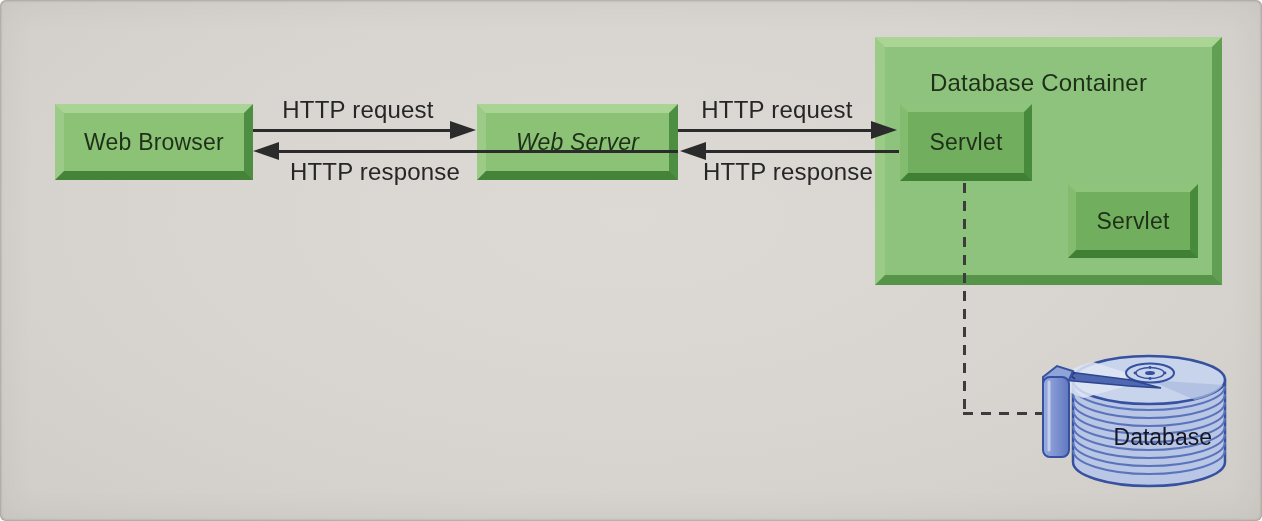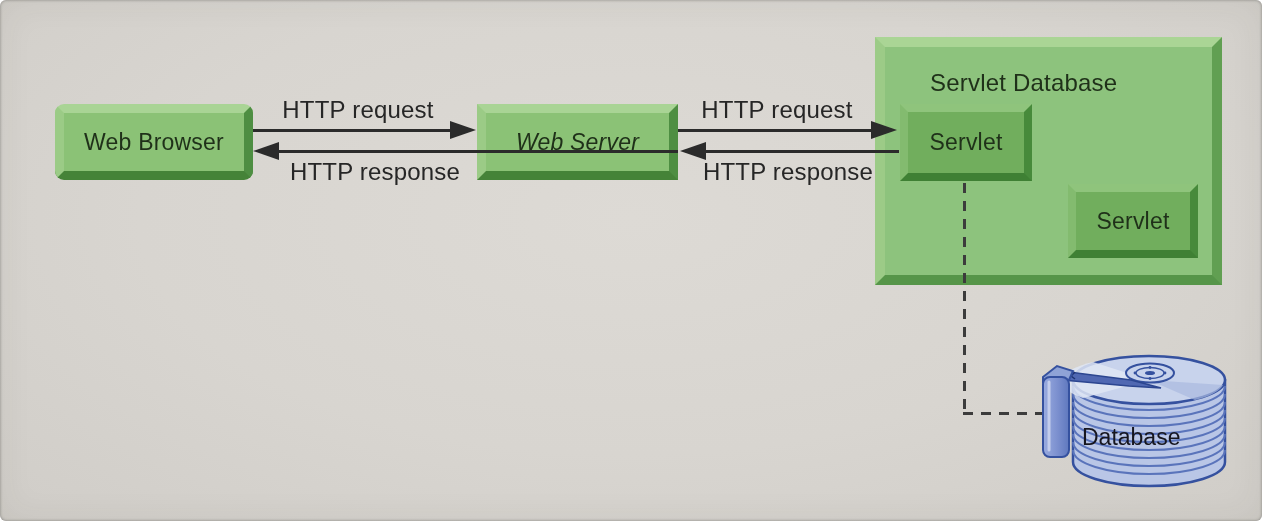--- a/index.html
+++ b/index.html
@@ -20,21 +20,21 @@
     display:flex;align-items:center;justify-content:center;
     color:#1f3019;
     font-size:23px;
     letter-spacing:.2px;
   }
   .node{
     border-width:9px;
     background:#8bc276;
     border-color:#a9d495 #4e8e42 #458338 #9bcb86; 
   }
-  #web-browser{left:55px;top:104px;width:198px;height:76px;border-radius:9px;}
+  #web-browser{left:55px;top:104px;width:198px;height:76px;}
   #web-server{left:477px;top:104px;width:201px;height:76px;font-style:italic;}
   #servlet-container{
     left:875px;top:37px;width:347px;height:248px;
     border-width:10px;
     background:#8dc37d;
     border-color:#aad595 #619f52 #569549 #9ccb87;
   }
   #servlet-container-label{
     position:absolute;left:45px;top:22px;
     color:#1f3019;font-size:24px;
@@ -75,38 +75,38 @@
   .dash-h{
     position:absolute;height:3px;
     background:repeating-linear-gradient(90deg,#3c3c3c 0 10px,transparent 10px 18px);
   }
   #connector-v{left:963px;top:183px;height:231px;}
   #connector-h{left:963px;top:412px;width:80px;}
   
   #database-icon{position:absolute;left:1033px;top:346px;width:200px;height:148px;}
   #database-label{
     position:absolute;left:1082px;top:424px;width:130px;
-    text-align:left;color:#16161e;font-size:23px;
+    text-align:right;color:#16161e;font-size:23px;
   }
 </style>
 </head>
 <body>
 
 <div class="stage">
 
   <div class="bevel node" id="web-browser">
     <span>Web Browser</span>
   </div>
 
   <div class="bevel node" id="web-server">
     <span>Web Server</span>
   </div>
 
   <div class="bevel" id="servlet-container">
-    <span id="servlet-container-label">Servlet Database</span>
+    <span id="servlet-container-label">Database Container</span>
   </div>
   <div class="bevel servlet" id="servlet-top">
     <span>Servlet</span>
   </div>
   <div class="bevel servlet" id="servlet-bottom">
     <span>Servlet</span>
   </div>
 
   <div class="edge-label" id="label-req-1">HTTP request</div>
   <div class="hline" id="arrow1-req-line"></div>

